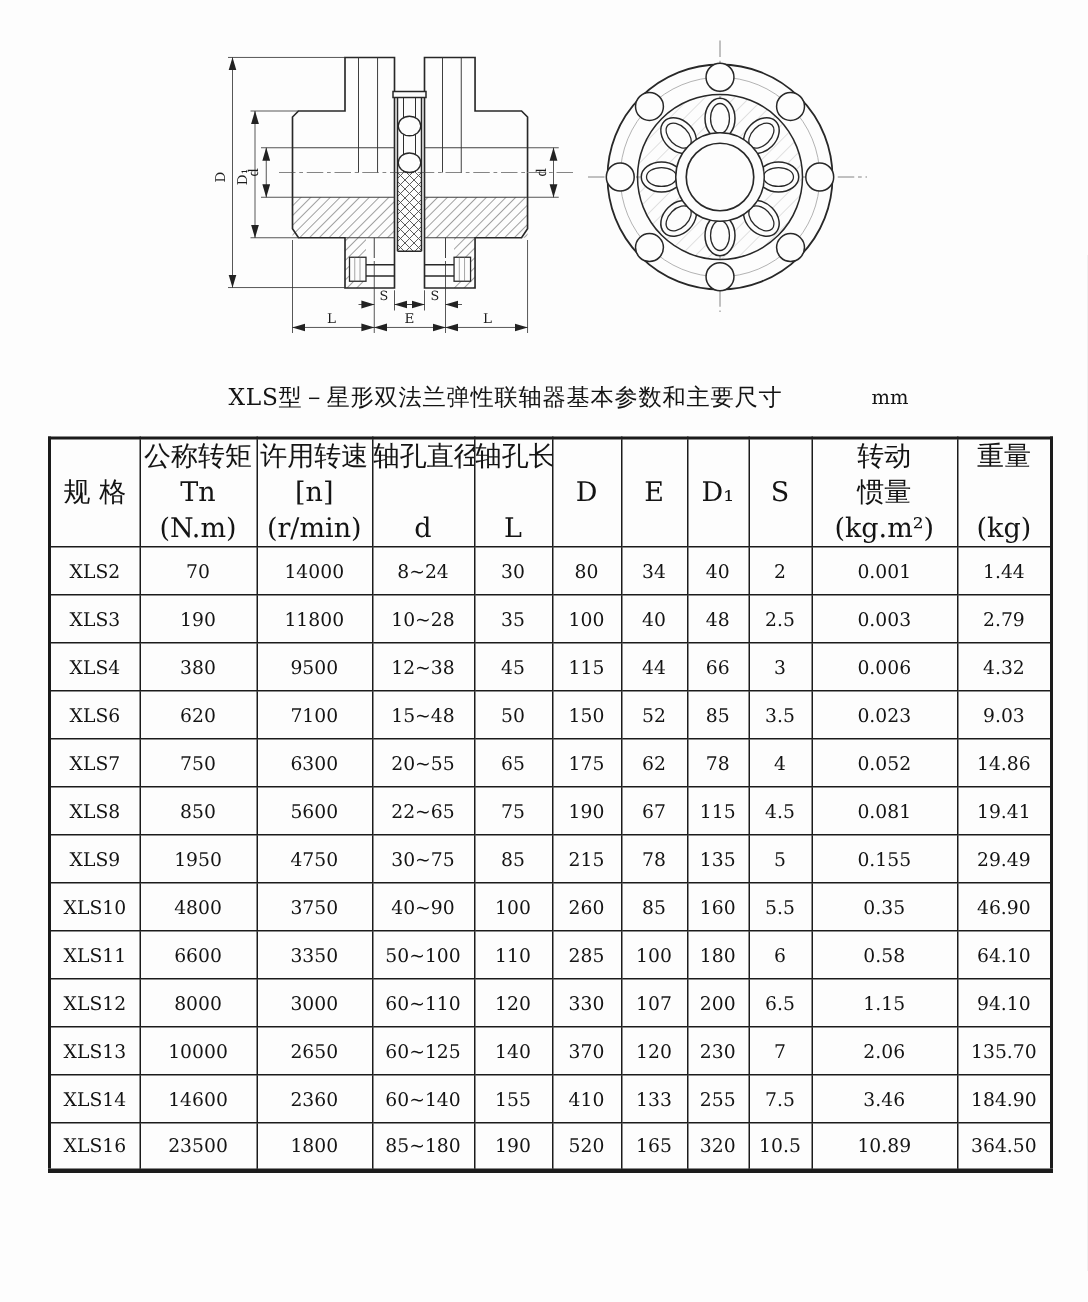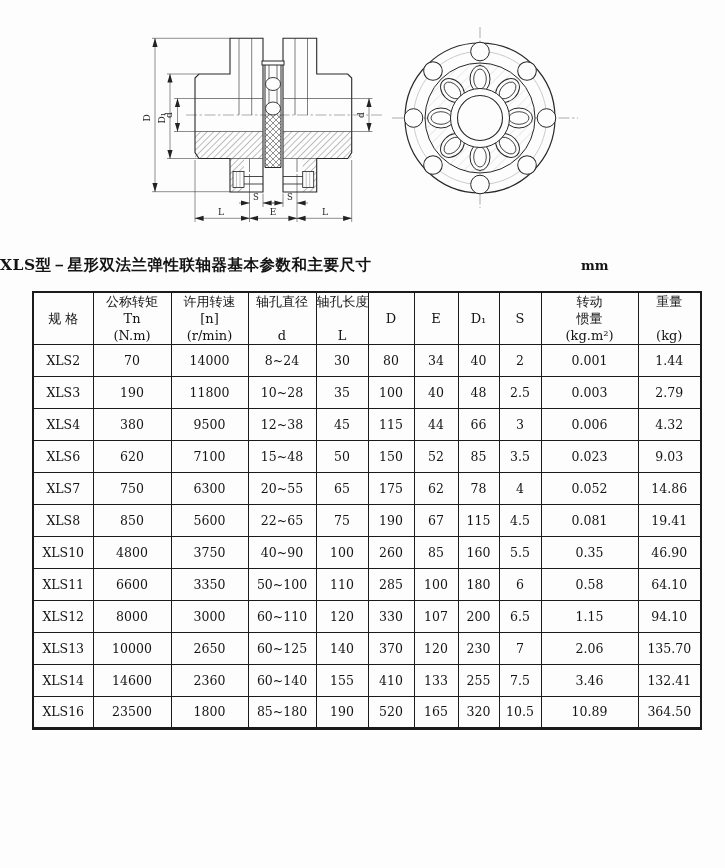--- a/index.html
+++ b/index.html
@@ -5,41 +5,41 @@
   html,body { margin:0; padding:0; background:#e8e8e8; }
   .sheet {
     position:relative; width:725px; height:868px; margin:0 auto;
     background:#fdfdfd; overflow:hidden;
     font-family:"DejaVu Serif","Liberation Serif",serif; color:#141414;
   }
   svg { position:absolute; }
   svg text { font-family:"DejaVu Serif","Liberation Serif",serif; fill:#1c1c1c; }
 
   .title-row {
-    position:absolute; top:255px; left:0; width:674px; text-align:left;
-    font-size:15.5px; font-weight:bold; letter-spacing:0.5px;
+    position:absolute; top:255px; left:0; width:674px; text-align:center;
+    font-size:15.5px; font-weight:normal; letter-spacing:0.5px;
   }
   .unit-label {
     position:absolute; top:258px; left:581px;
-    font-size:13px; font-weight:bold;
+    font-size:13px; font-weight:normal;
   }
 
   table.spec {
     position:absolute; left:32px; top:291px; width:668px;
     border-collapse:collapse; table-layout:fixed;
     border:2px solid #1b1b1b; border-bottom-width:3px;
   }
   table.spec th, table.spec td {
     border:1px solid #1b1b1b; text-align:center; vertical-align:middle;
     padding:0; font-weight:normal; font-size:12.5px; line-height:1.3;
     overflow:hidden; white-space:nowrap;
   }
   table.spec thead tr { height:50px; }
   table.spec tbody tr { height:32px; }
-  table.spec th .hl { line-height:1.32; font-size:13px; }
+  table.spec th .hl { line-height:1.32; font-size:18px; }
 </style>
 </head>
 <body>
 
 <div class="sheet">
 
   <svg style="left:130px; top:20px;" width="265" height="215" viewBox="130 20 265 215">
     <defs>
       <marker id="arr" markerUnits="userSpaceOnUse" markerWidth="10" markerHeight="8" refX="8.6" refY="4" orient="auto-start-reverse">
         <path d="M0,1.4 L8.8,4 L0,6.6 Z" fill="#222"></path>
@@ -355,20 +355,33 @@
           <td>22~65</td>
           <td>75</td>
           <td>190</td>
           <td>67</td>
           <td>115</td>
           <td>4.5</td>
           <td>0.081</td>
           <td>19.41</td>
         </tr>
         <tr>
+          <td>XLS9</td>
+          <td>1950</td>
+          <td>4750</td>
+          <td>30~75</td>
+          <td>85</td>
+          <td>215</td>
+          <td>78</td>
+          <td>135</td>
+          <td>5</td>
+          <td>0.155</td>
+          <td>29.49</td>
+        </tr>
+        <tr>
           <td>XLS10</td>
           <td>4800</td>
           <td>3750</td>
           <td>40~90</td>
           <td>100</td>
           <td>260</td>
           <td>85</td>
           <td>160</td>
           <td>5.5</td>
           <td>0.35</td>
@@ -417,21 +430,21 @@
           <td>XLS14</td>
           <td>14600</td>
           <td>2360</td>
           <td>60~140</td>
           <td>155</td>
           <td>410</td>
           <td>133</td>
           <td>255</td>
           <td>7.5</td>
           <td>3.46</td>
-          <td>132.41</td>
+          <td>184.90</td>
         </tr>
         <tr>
           <td>XLS16</td>
           <td>23500</td>
           <td>1800</td>
           <td>85~180</td>
           <td>190</td>
           <td>520</td>
           <td>165</td>
           <td>320</td>

